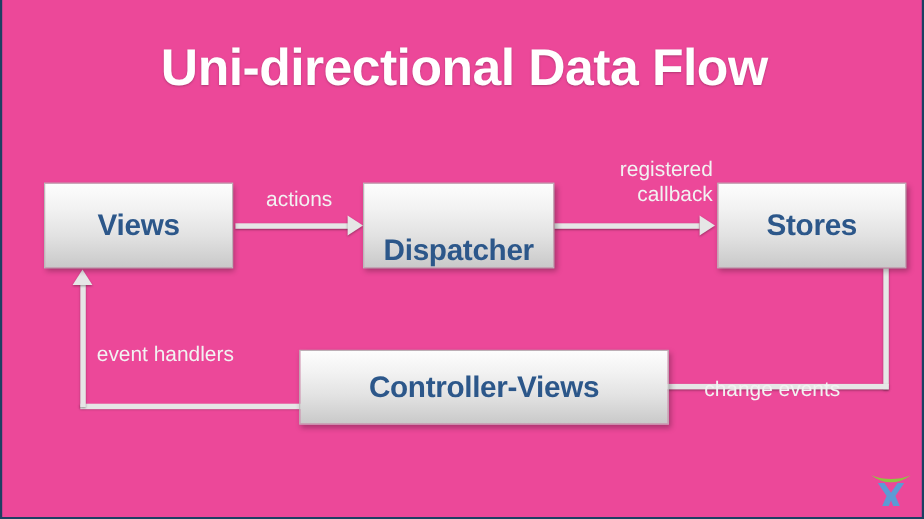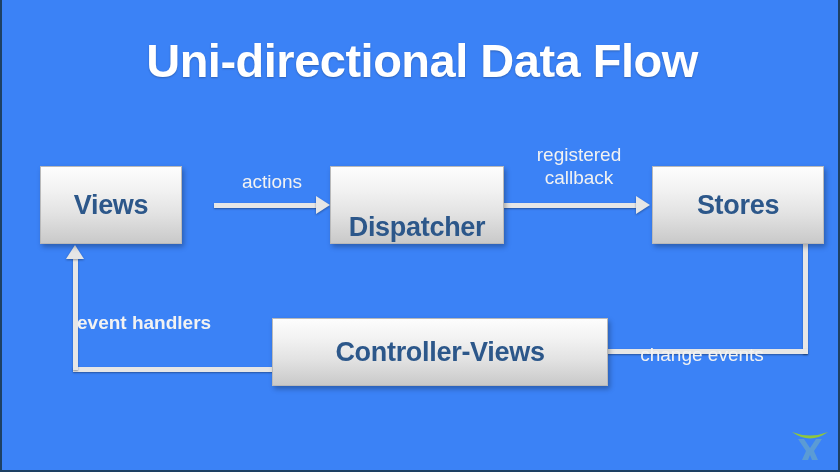--- a/index.html
+++ b/index.html
@@ -7,21 +7,21 @@
     padding: 0;
   }
   body {
     background: #10243d;
     font-family: "Liberation Sans", sans-serif;
   }
   #slide {
     position: relative;
     width: 840px;
     height: 472px;
-    background: #3b82f6;
+    background: #ec4899;
     overflow: hidden;
     box-sizing: border-box;
     border-left: 2px solid #1d4063;
     border-right: 2px solid #1d4063;
     border-bottom: 2px solid #1d4063;
   }
   
   #title {
     position: absolute;
     left: 0;
@@ -46,21 +46,21 @@
     justify-content: center;
     box-sizing: border-box;
   }
   .node-label {
     color: #2c578a;
     font-size: 27px;
     font-weight: bold;
     letter-spacing: -0.3px;
     white-space: nowrap;
   }
-  #node-views        { left: 38px;  top: 166px; width: 142px; height: 78px; }
+  #node-views        { left: 38px;  top: 166px; width: 172px; height: 78px; }
   #node-dispatcher   { left: 328px; top: 166px; width: 174px; height: 78px; align-items: flex-end; }
   #node-stores       { left: 650px; top: 166px; width: 172px; height: 78px; }
   #node-controller   { left: 270px; top: 318px; width: 336px; height: 68px; }
 
   
   .line-h, .line-v {
     position: absolute;
     background: #e6e6e6;
     box-shadow: 0 1px 2px rgba(0,0,0,0.35);
   }
@@ -92,23 +92,23 @@
   
   .edge-label {
     position: absolute;
     color: #f2f2f2;
     font-size: 19px;
     line-height: 23px;
     white-space: pre-line;
     text-align: center;
   }
   #label-actions     { left: 222px; top: 170px; width: 96px; }
-  #label-registered  { left: 508px; top: 143px; width: 138px; }
+  #label-registered  { left: 508px; top: 143px; width: 138px; text-align: right; }
   #label-change      { left: 600px; top: 311px; width: 200px; text-align: center; margin-top: 32px; }
-  #label-event       { left: 75px;  top: 311px; width: 200px; text-align: left; font-weight: bold; }
+  #label-event       { left: 86px;  top: 311px; width: 200px; text-align: left; }
 
   
   #logo {
     position: absolute;
     left: 786px;
     top: 426px;
     width: 44px;
     height: 40px;
   }
 </style>

